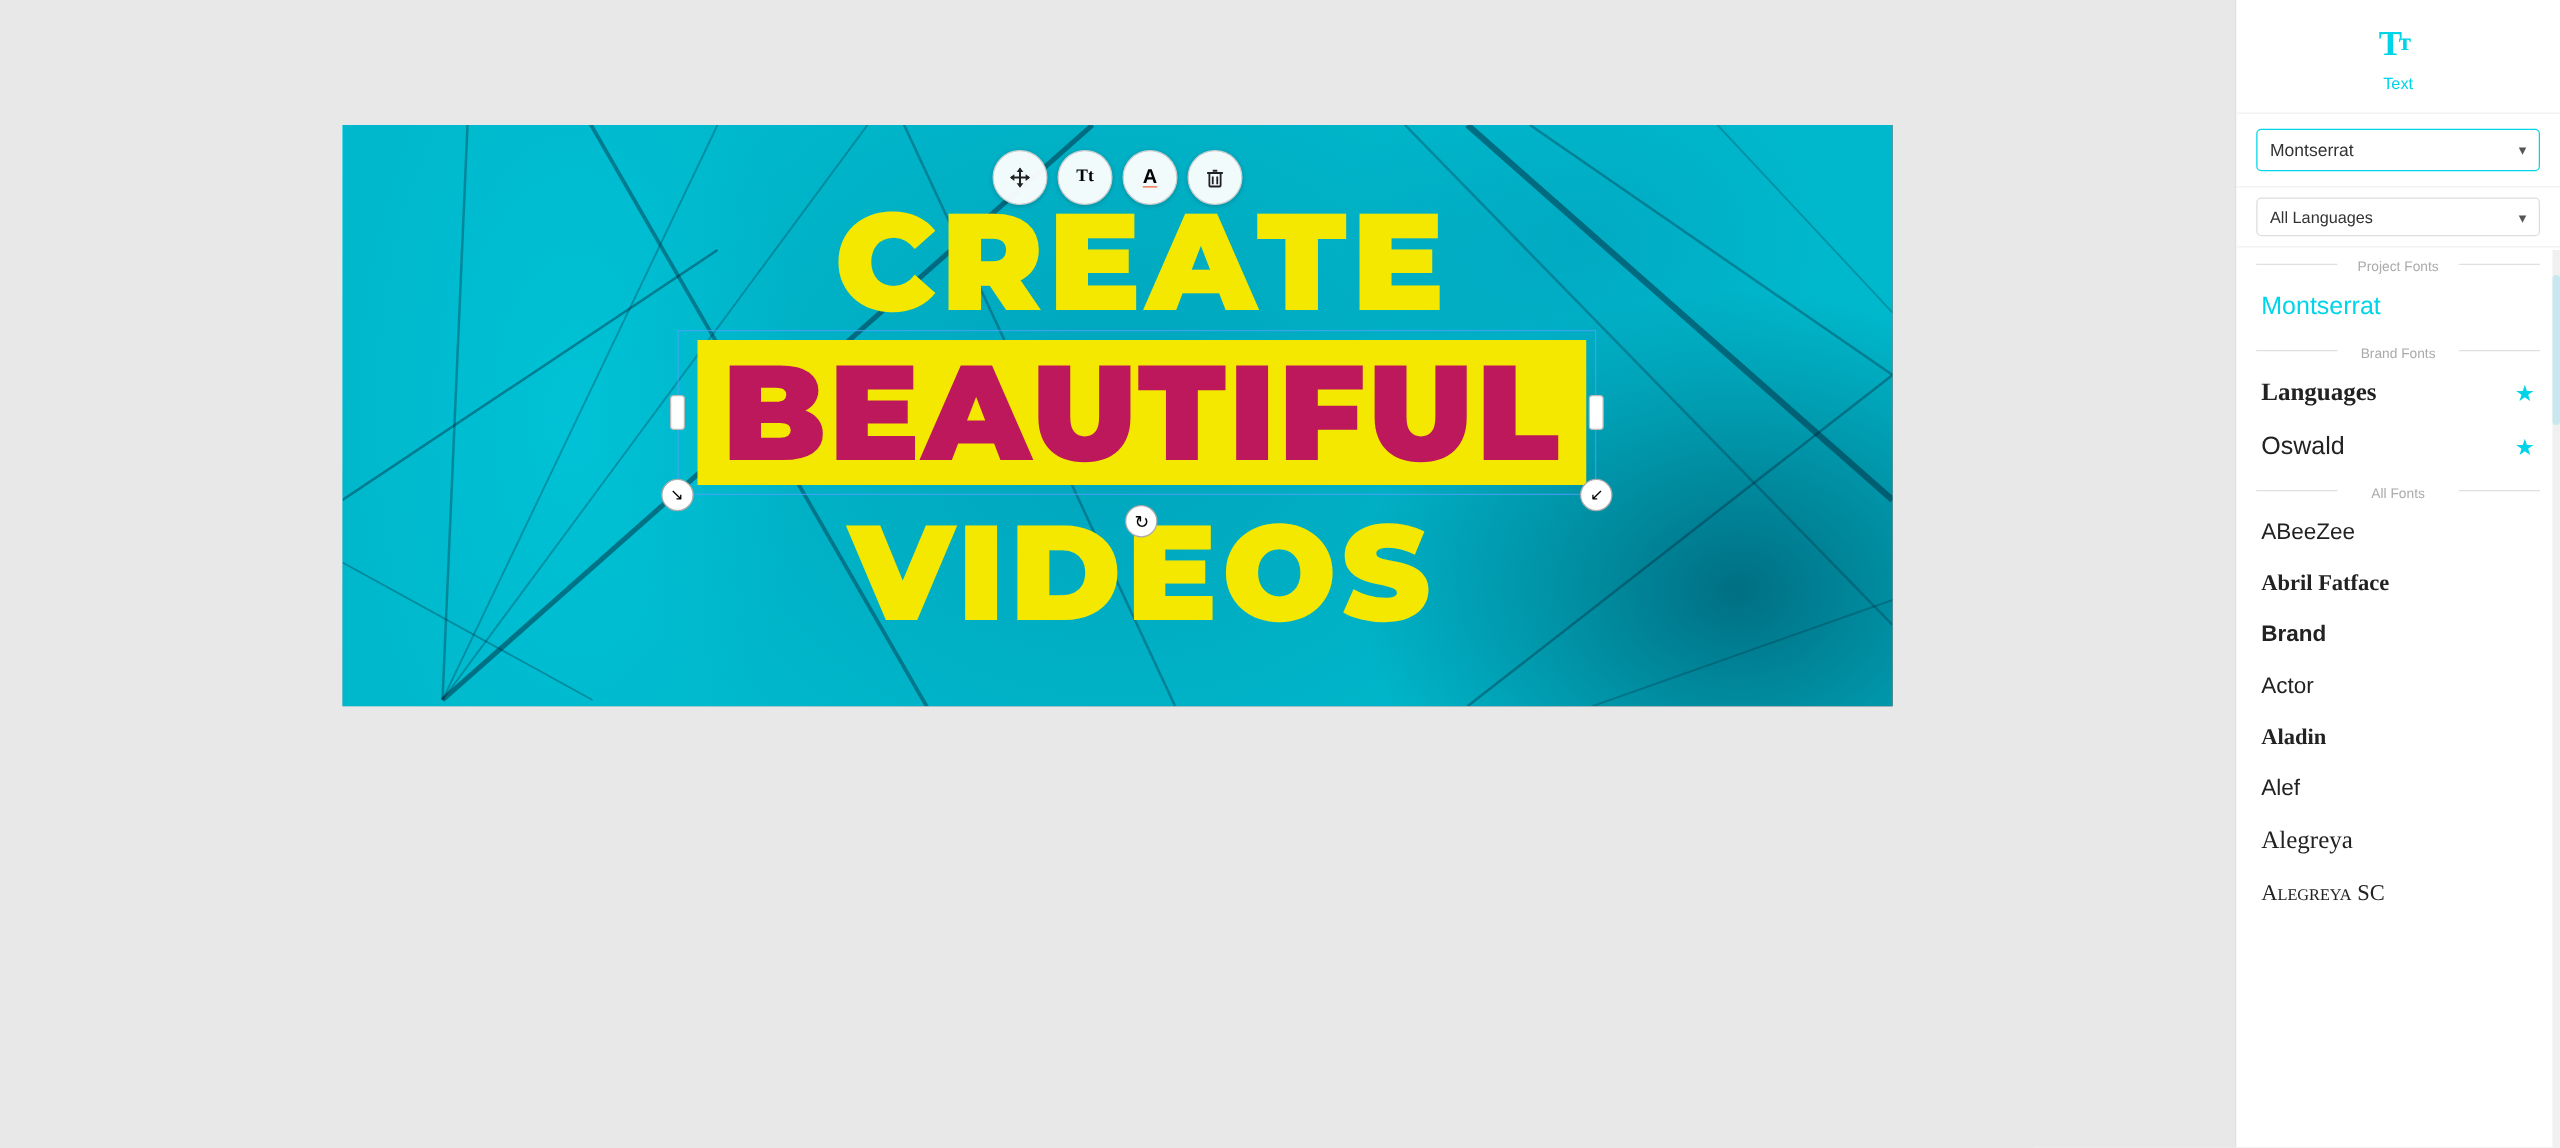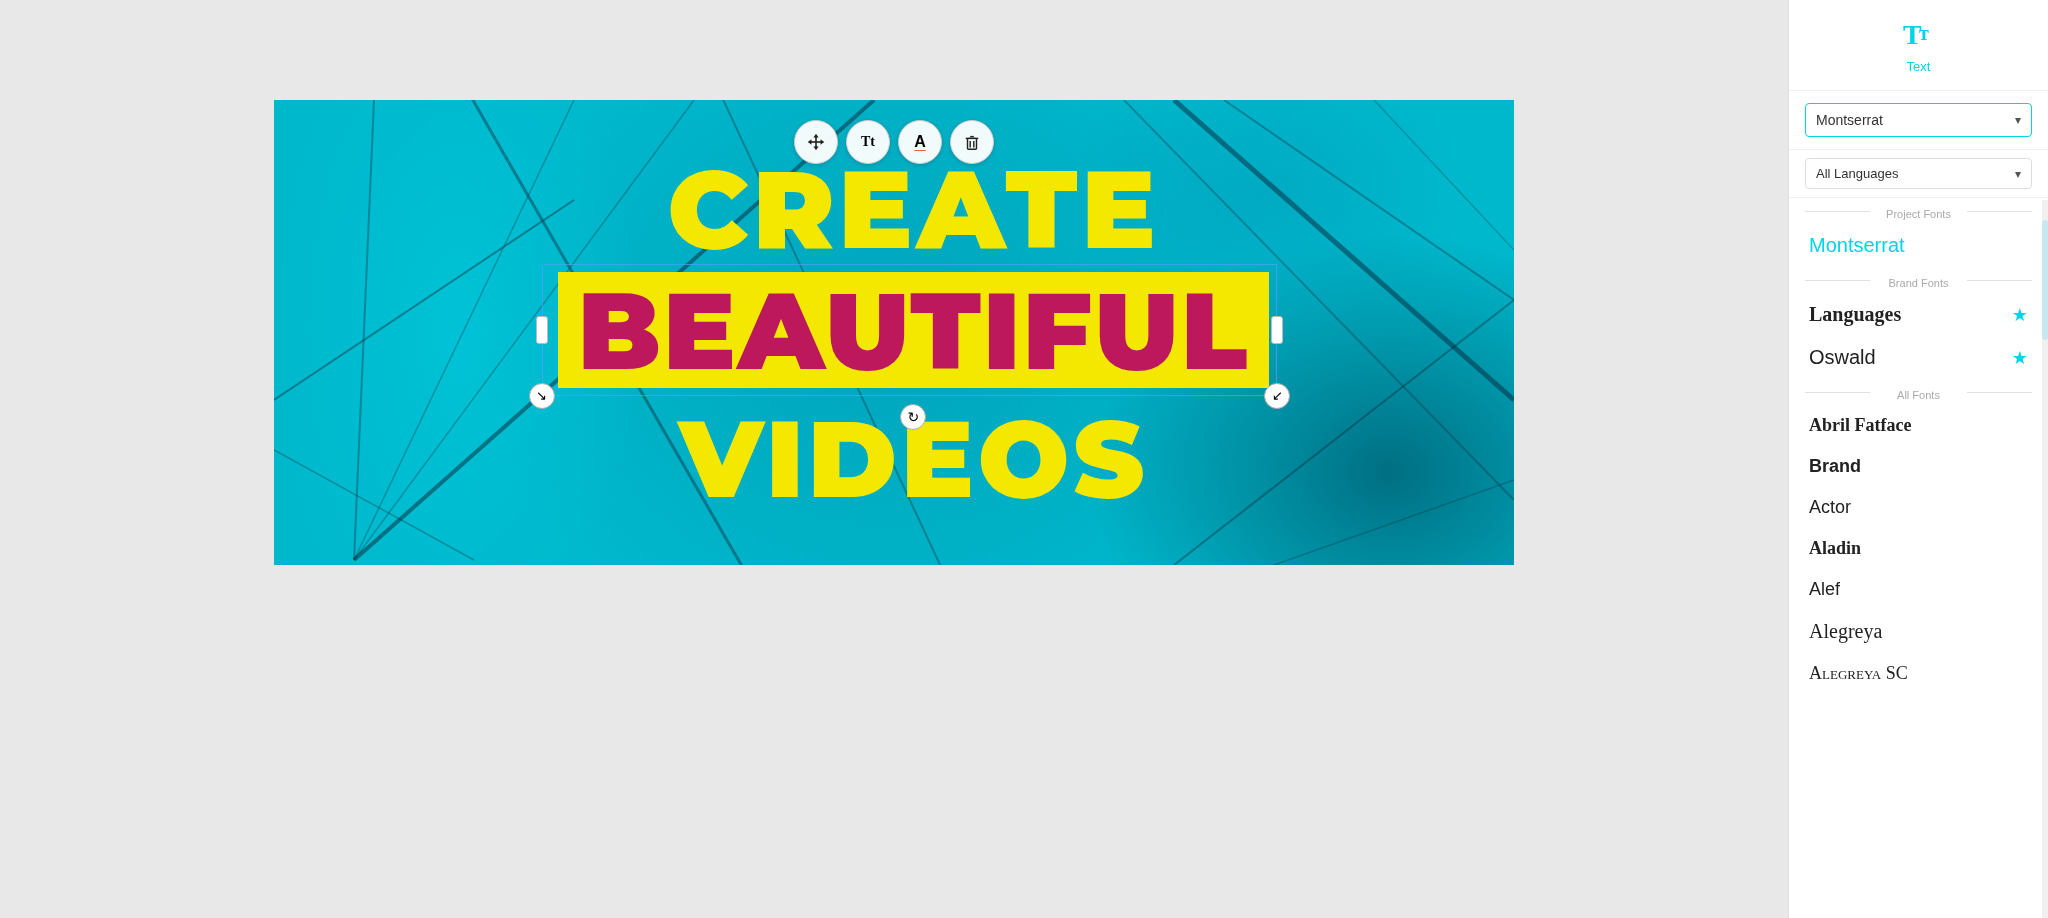--- a/index.html
+++ b/index.html
@@ -418,20 +418,23 @@
       <span style="font-family: Georgia, serif; font-size: 20px; font-weight: bold;">Languages</span>
       <span class="star-icon">★</span>
     </div>
     <div class="font-item">
       <span style="font-family: sans-serif; font-size: 20px;">Oswald</span>
       <span class="star-icon">★</span>
     </div>
 
     <div class="font-section-label">All Fonts</div>
     <div class="font-item">
+      <span style="font-family: sans-serif; font-size: 18px;">ABeeZee</span>
+    </div>
+    <div class="font-item">
       <span style="font-family: Georgia, serif; font-size: 18px; font-weight: 900;">Abril Fatface</span>
     </div>
     <div class="font-item">
       <span style="font-family: sans-serif; font-size: 18px; font-weight: bold;">Brand</span>
     </div>
     <div class="font-item">
       <span style="font-family: sans-serif; font-size: 18px;">Actor</span>
     </div>
     <div class="font-item">
       <span style="font-family: fantasy; font-size: 18px; font-weight: bold;">Aladin</span>

